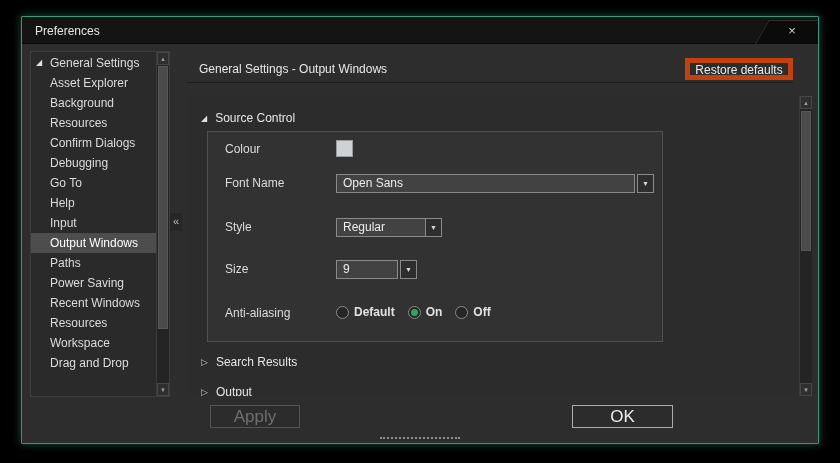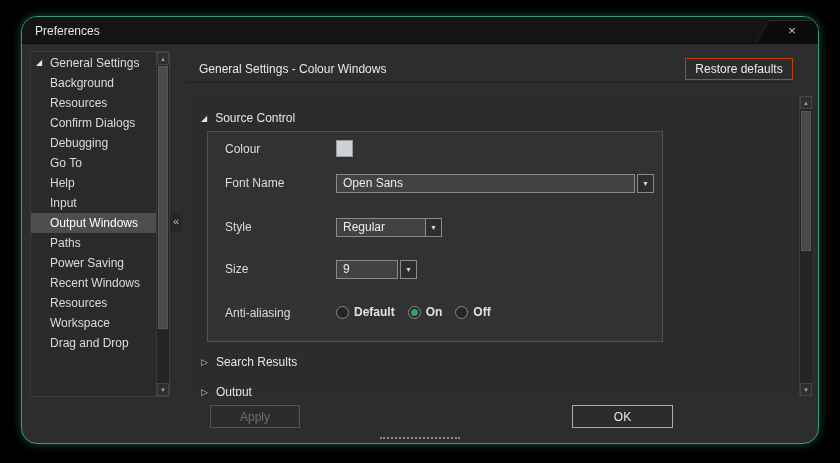--- a/index.html
+++ b/index.html
@@ -2,21 +2,21 @@
 <html style="--accent-teal: #35997e; --radio-on-green: #2da563; --swatch-color: #ced1d5; --selected-row: #4d4d4d;"><head>
 <meta charset="utf-8">
 <style>
   * { margin:0; padding:0; box-sizing:border-box; }
   html,body { width:840px; height:463px; background:#000; overflow:hidden;
               font-family:"Liberation Sans", sans-serif; }
   .screen { position:relative; width:840px; height:463px; background:#000; }
 
   .window { position:absolute; left:21px; top:16px; width:798px; height:428px;
             background:#2d2d2d; border:1px solid var(--accent-teal,#35997e);
-            border-radius:16px; overflow:hidden;
+            border-radius:1px; overflow:hidden;
             box-shadow:0 0 10px rgba(53,153,126,.5); }
 
   
   .titlebar { position:absolute; left:0; top:0; right:0; height:27px; background:#141414;
               border-bottom:1px solid #060606; }
   .title { position:absolute; left:13px; top:7px; color:#e6e6e6; font-size:12px; }
   .close-shape { position:absolute; right:-10px; top:3px; width:66px; height:24px;
                  background:#0b0b0b; transform:skewX(-30deg);
                  border-left:1px solid #2e2e2e; border-top:1px solid #2e2e2e; }
   .close-x { position:absolute; right:17px; top:6px; width:18px; height:16px; text-align:center;
@@ -46,21 +46,21 @@
   .thumb-main { top:15px; height:140px; }
 
   .collapse-btn { position:absolute; left:148px; top:196px; width:12px; height:18px;
                   color:#bdbdbd; font-size:11px; line-height:17px; text-align:center;
                   background:#262626; cursor:pointer; }
 
   
   .main-header { position:absolute; left:165px; top:38px; width:606px; height:28px;
                  border-bottom:1px solid #1d1d1d; }
   .main-header-title { position:absolute; left:12px; top:7px; color:#e9e9e9; font-size:12px; }
-  .btn { background:#2c2c2c; border:1px solid #c2410c; color:#ececec; font-size:12px;
+  .btn { background:#2c2c2c; border:5px solid #c2410c; color:#ececec; font-size:12px;
          font-family:inherit; cursor:pointer;margin-left:34px; }
   .restore-btn { position:absolute; right:0; top:3px; width:108px; height:22px; }
 
   
   .content { position:absolute; left:165px; top:79px; width:625px; height:300px;
              background:#2c2c2c; }
   .content-inner { position:absolute; left:0; top:0; right:14px; bottom:0; overflow:hidden; }
   .sb-main { right:0; }
 
   .section-header { position:absolute; left:14px; height:16px; display:flex;
@@ -86,21 +86,21 @@
   .radio { display:flex; align-items:center; gap:5px; margin-right:13px; cursor:pointer; }
   .radio .circle { width:13px; height:13px; border-radius:50%; border:1px solid #8b8b8b;
                    background:#262626; position:relative; }
   .radio.selected .circle::after { content:""; position:absolute; left:2px; top:2px;
                    width:7px; height:7px; border-radius:50%;
                    background:var(--radio-on-green,#2da563); }
   .radio .rlabel { color:#e2e2e2; font-size:12px;font-weight:bold; }
 
   
   .footer-btn { position:absolute; top:388px; height:23px; background:#2c2c2c;
-                border:1px solid #ababab; color:#ececec; font-size:12px;
+                border:1px solid #ababab; color:#ececec; font-size:17px;
                 font-family:inherit; cursor:pointer; }
   .apply { left:188px; width:90px; border-color:#545454; color:#6f6f6f; cursor:default; }
   .ok { left:550px; width:101px; }
   .cancel { left:669px; width:101px; }
 
   .grip { position:absolute; left:358px; top:420px; width:80px; height:0;
           border-top:2px dotted #8f8f8f; }
 </style>
 </head>
 <body>
@@ -113,20 +113,21 @@
       <div class="close-shape"></div>
       <span class="close-x">×</span>
     </div>
 
     <div class="sidebar">
       <div class="tree">
         <div class="tree-item">
           <span class="expander">◢</span>
           <span>General Settings</span>
         </div>
+        <div class="tree-item"><span>Asset Explorer</span></div>
         <div class="tree-item"><span>Background</span></div>
         <div class="tree-item"><span>Resources</span></div>
         <div class="tree-item"><span>Confirm Dialogs</span></div>
         <div class="tree-item"><span>Debugging</span></div>
         <div class="tree-item"><span>Go To</span></div>
         <div class="tree-item"><span>Help</span></div>
         <div class="tree-item"><span>Input</span></div>
         <div class="tree-item selected"><span>Output Windows</span></div>
         <div class="tree-item"><span>Paths</span></div>
         <div class="tree-item"><span>Power Saving</span></div>
@@ -138,21 +139,21 @@
       <div class="vscroll sb-side">
         <div class="scroll-btn up">▲</div>
         <div class="scroll-thumb thumb-side"></div>
         <div class="scroll-btn down">▼</div>
       </div>
     </div>
 
     <div class="collapse-btn">«</div>
 
     <div class="main-header">
-      <span class="main-header-title">General Settings - Colour Windows</span>
+      <span class="main-header-title">General Settings - Output Windows</span>
       <button class="btn restore-btn">Restore defaults</button>
     </div>
 
     <div class="content">
       <div class="content-inner">
 
         <div class="section-header" style="top:14px">
           <span class="tri-exp">◢</span>
           <span>Source Control</span>
         </div>

